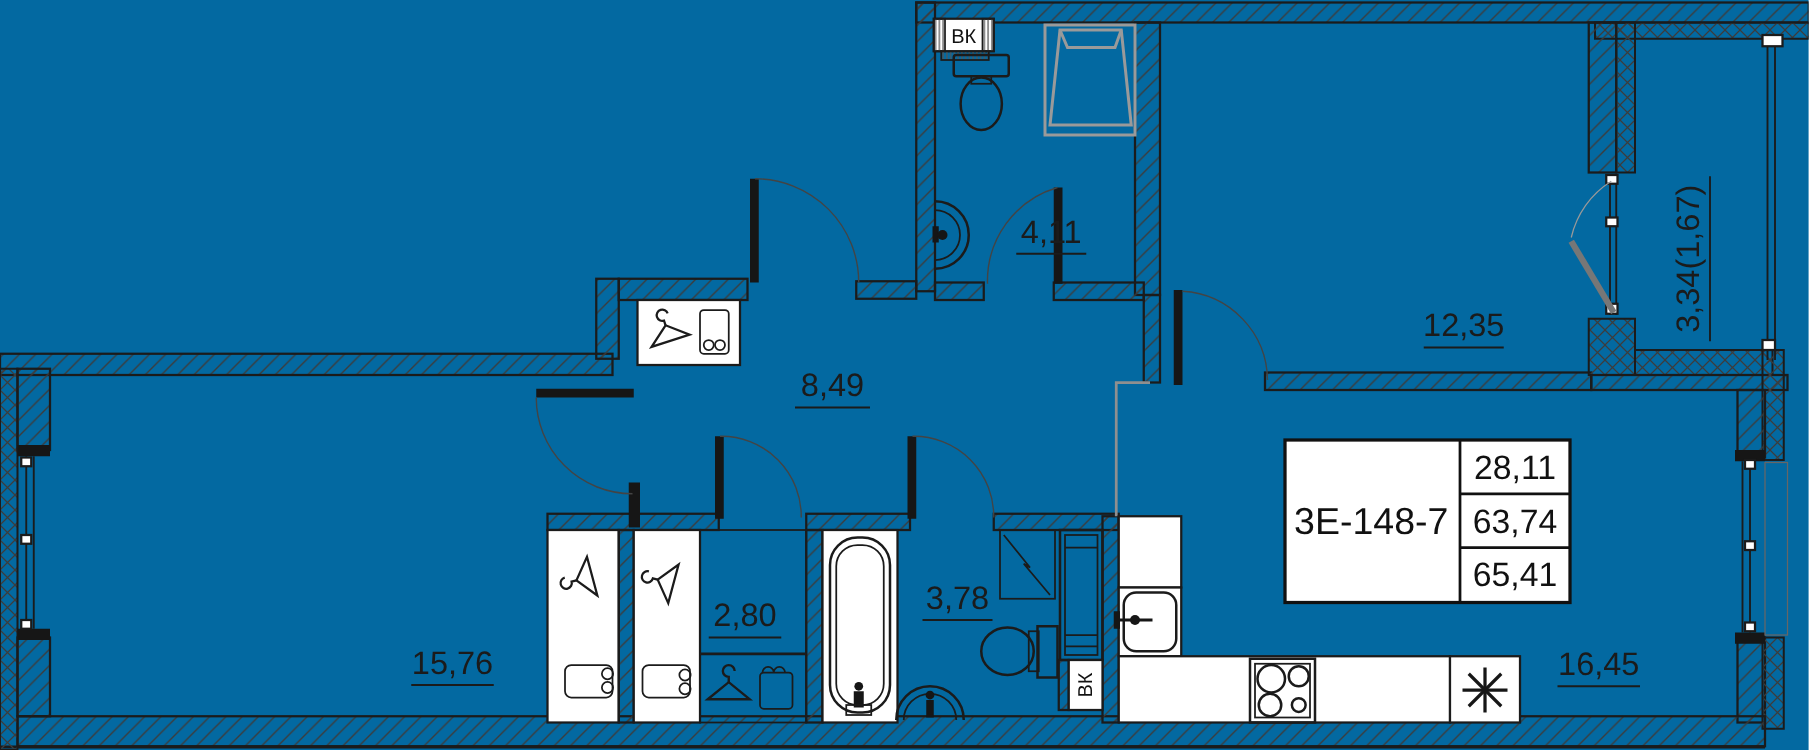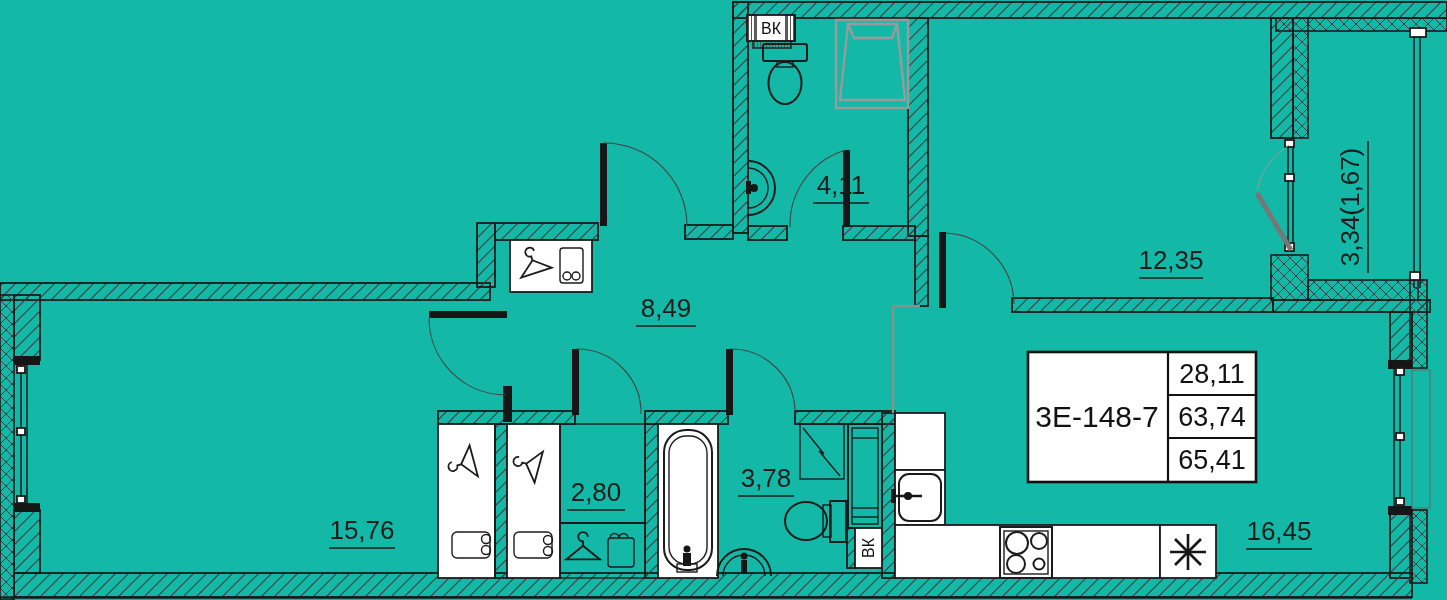--- a/index.html
+++ b/index.html
@@ -1,16 +1,16 @@
 <!DOCTYPE html>
 <html><head>
 <meta charset="utf-8">
 <style>
   html,body{margin:0;padding:0;background:#fff;}
-  .stage{position:relative;width:1447px;height:600px;background:#14b8a6;overflow:hidden;
+  .stage{position:relative;width:1447px;height:600px;background:#0369a1;overflow:hidden;
          font-family:"Liberation Sans",sans-serif;}
   svg{display:block}
   .wall   {fill:url(#hatch); stroke:#1b1b1b; stroke-width:1.8;}
   .wallx  {fill:url(#cross); stroke:#1b1b1b; stroke-width:1.6;}
   .brick  {fill:url(#brick); stroke:#1b1b1b; stroke-width:1.4;}
   .box    {fill:#fff; stroke:#1b1b1b; stroke-width:1.8;}
   .fix    {fill:none; stroke:#1b1b1b; stroke-width:2;}
   .fix15  {fill:none; stroke:#1b1b1b; stroke-width:1.4;}
   .leaf   {fill:#161616; stroke:none;}
   .arc    {fill:none; stroke:#444; stroke-width:1.1;}

